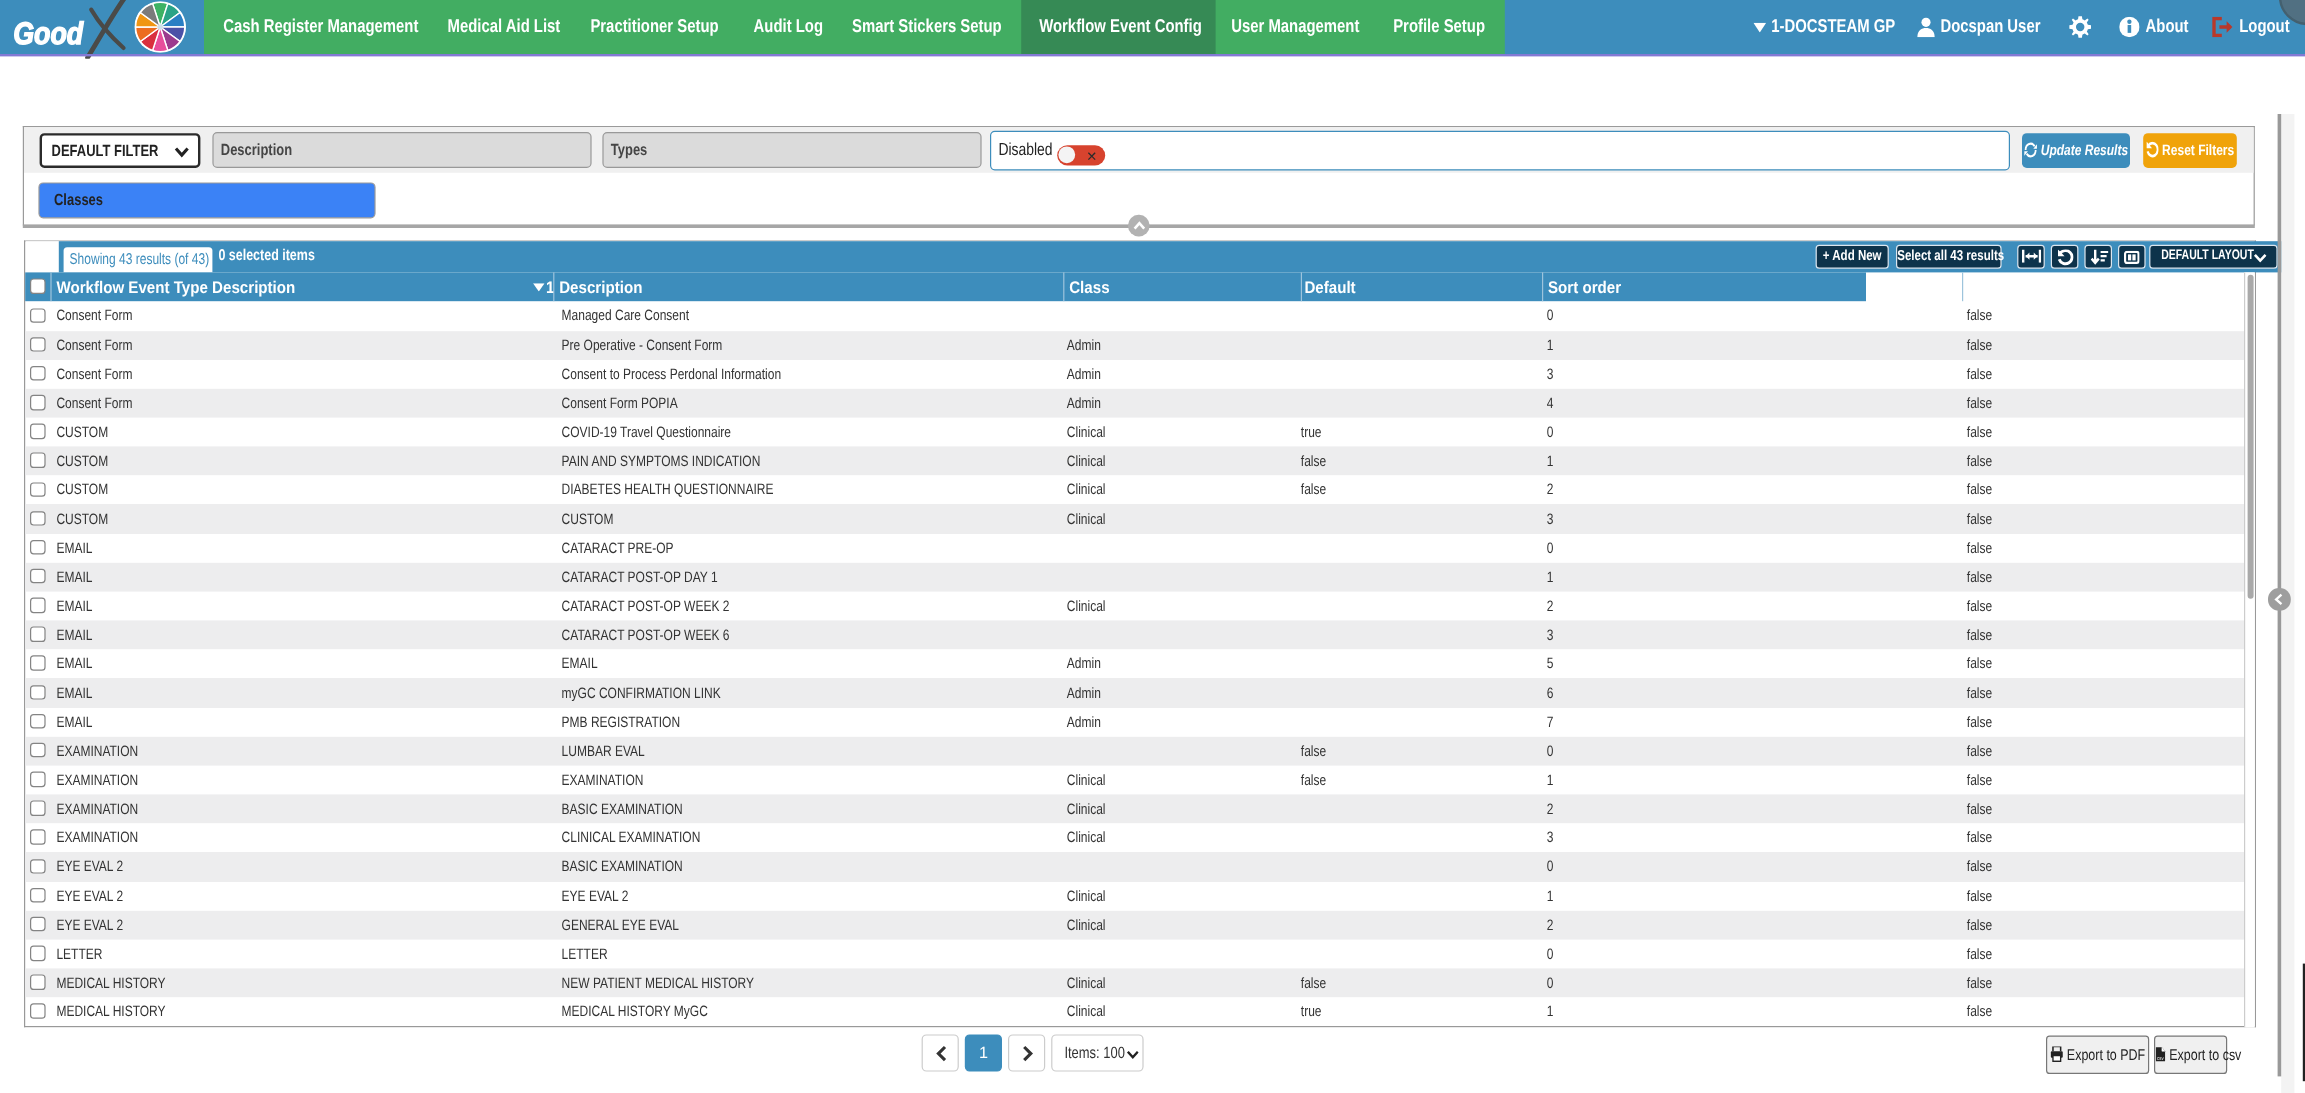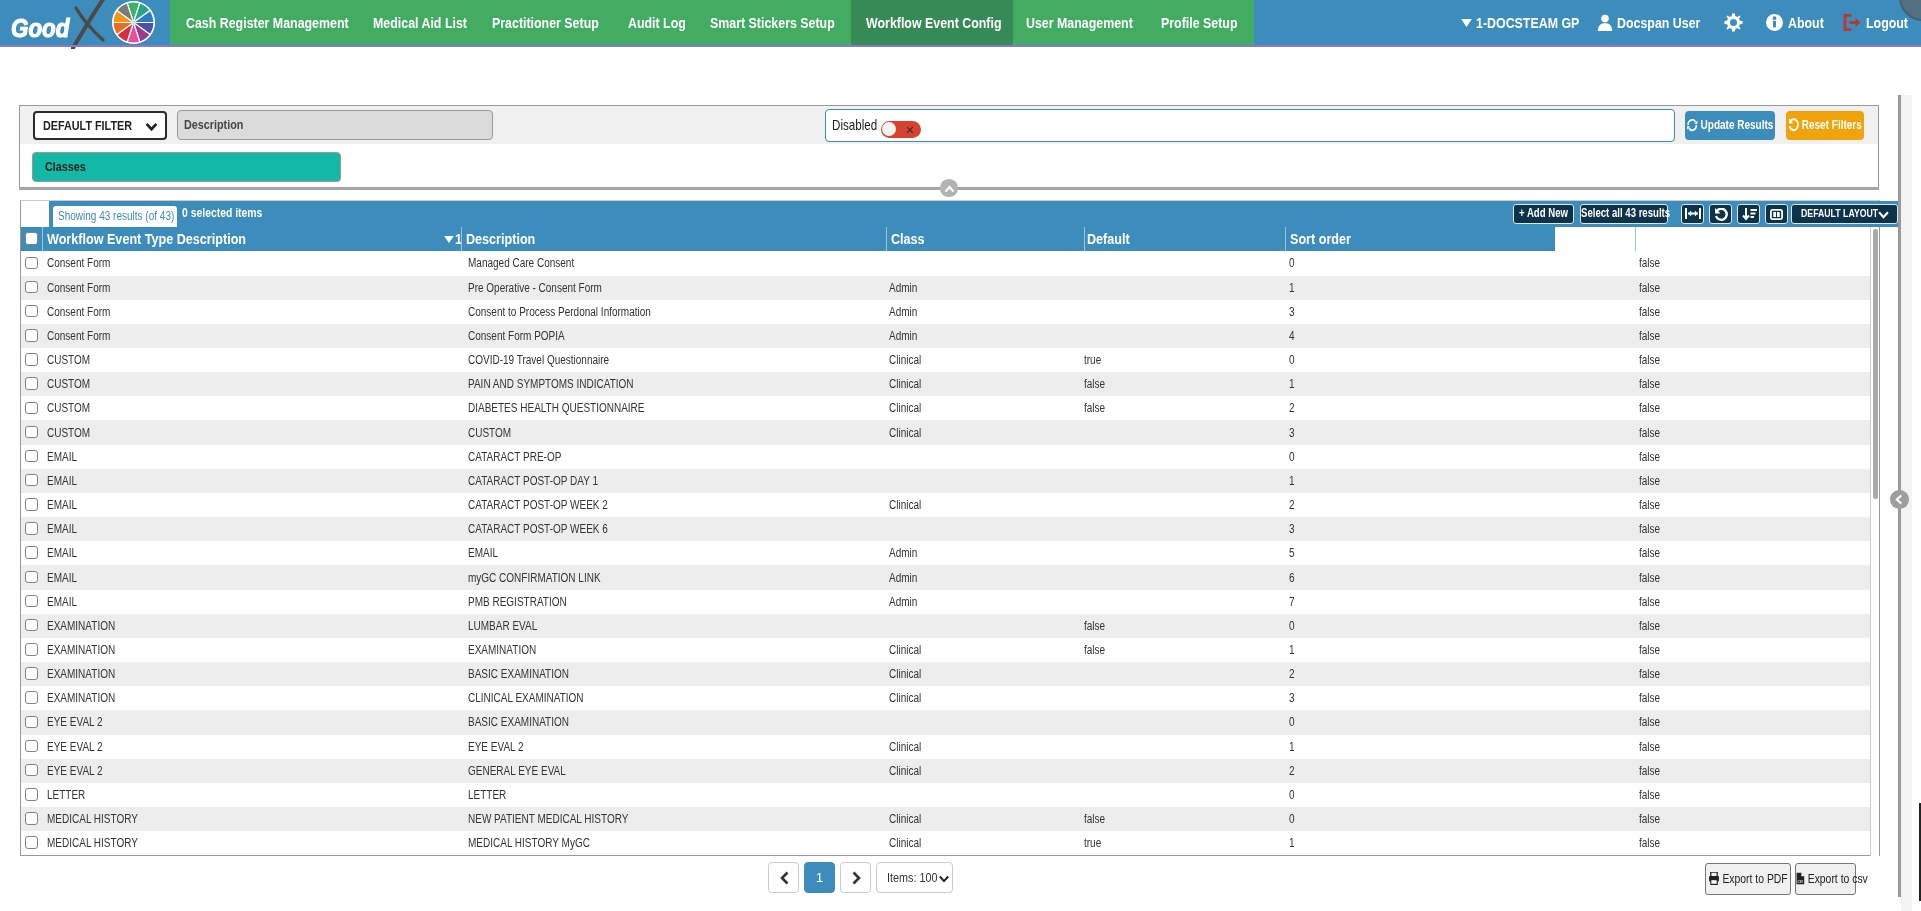--- a/index.html
+++ b/index.html
@@ -44,23 +44,23 @@
 .ginput .t { position:absolute; left:6px; top:0; line-height:28px; }
 #disbox { position:absolute; left:805px; top:3px; width:850px; height:33px; background:#fff;
   border:1.5px solid #3d8dbc; border-radius:4px; }
 #dislabel { position:absolute; left:6px; top:0; line-height:30px; transform:scaleX(0.8); transform-origin:0 50%; }
 #toggle { position:absolute; left:54.5px; top:10.5px; width:40px; height:17.5px; background:#d7432e; border-radius:9px; }
 #toggle .knob { position:absolute; left:1.5px; top:1.75px; width:14px; height:14px; background:#f4f4f4; border-radius:50%; }
 #toggle .tx { position:absolute; right:6px; top:3.5px; color:#2b2b2b; font-size:11px; }
 .fbtn { position:absolute; top:5px; height:29px; border-radius:4px; color:#fff; font-weight:bold;
   font-size:12.5px; }
 .fbtn .t { position:absolute; left:0; width:125%; text-align:center; line-height:29px; }
-#btn-update { left:1665px; width:90px; background:#3d8dbc; }
+#btn-update { left:1665px; width:90px; background:#3d8dbc;font-style:italic; }
 #btn-reset { left:1766px; width:78px; background:#f0a30a; }
-#classes { position:absolute; left:11.5px; top:46px; width:309px; height:30px; background:#14b8a6;
+#classes { position:absolute; left:11.5px; top:46px; width:281px; height:30px; background:#3b82f6;
   border:1px solid #999; border-radius:4px; }
 #classes .t { position:absolute; left:12px; top:0; line-height:28px; color:#222; }
 
 
 #divider { position:absolute; left:19px; top:187.2px; width:1860px; height:2.8px; background:#a6a6a6; }
 #divcircle { position:absolute; left:940px; top:179px; width:17.5px; height:17.5px; border-radius:50%;
   background:#b2b2b2; }
 
 
 #table { position:absolute; left:20px; top:199.6px; width:1860px; height:656px; border:1px solid #999;
@@ -175,20 +175,23 @@
   <div id="fstrip"></div>
   <div id="selwrap">
         <span class="t">DEFAULT FILTER</span>
     <svg width="13" height="13" viewBox="0 0 12 12">
           <path d="M1.5 3.5 L6 8.5 L10.5 3.5" stroke="#222" stroke-width="2.4" fill="none"></path>
         </svg>
   </div>
   <div class="ginput" style="left:157px;width:316px">
         <span class="t">Description</span>
       </div>
+  <div class="ginput" style="left:482px;width:316px">
+        <span class="t">Types</span>
+      </div>
   <div id="disbox">
     <div id="dislabel">Disabled</div>
     <div id="toggle">
           <div class="knob"></div>
           <div class="tx">✕</div>
         </div>
   </div>
   <div class="fbtn" id="btn-update">
         <span class="t"><svg style="vertical-align:-2.5px" width="14" height="14" viewBox="0 0 16 16">
             <path d="M14 8 A6 6 0 0 1 3.2 11.6 M2 8 A6 6 0 0 1 12.8 4.4" stroke="#fff" stroke-width="2.1" fill="none"></path>

